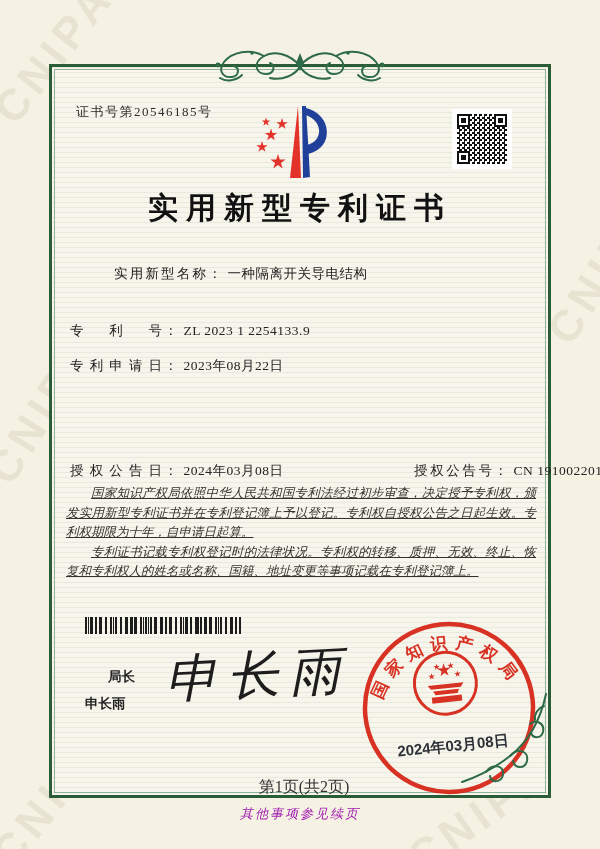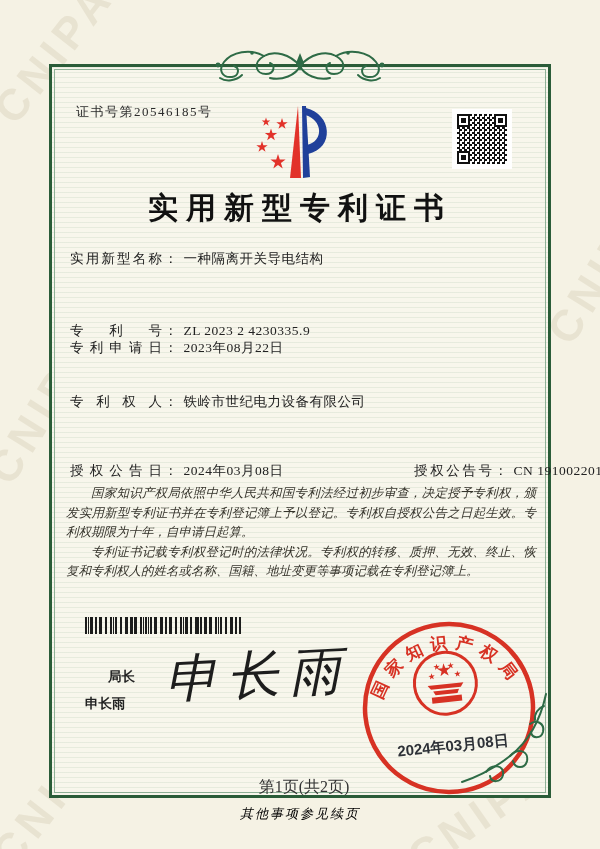--- a/index.html
+++ b/index.html
@@ -69,21 +69,21 @@
   .f-label { display:inline-block; width:92px; text-align:justify; text-align-last:justify; }
   .f-colon { display:inline-block; margin-left:2px; }
   .f-value { margin-left:6px; letter-spacing:0.5px; }
   .grant2 { position:absolute; left:300px; top:0; }
   .grant2 .f-label { width:78px;margin-left:44px; }
 
   
   .paras {
     position:absolute; left:66px; top:484px; width:470px;
     font-size:12.5px; line-height:19.5px; font-style:italic;
-    color:#35332b; text-align:justify;
+    color:#35332b; text-align:justify;text-decoration:underline;
   }
   .paras p { text-indent:2em; }
 
   
   .barcode {
     position:absolute; left:85px; top:617px; width:156px; height:17px;
     background-image:
       repeating-linear-gradient(90deg,#1c1c1c 0 2px,rgba(0,0,0,0) 2px 5px),
       repeating-linear-gradient(90deg,#1c1c1c 0 1px,rgba(0,0,0,0) 1px 7px),
       repeating-linear-gradient(90deg,rgba(0,0,0,0) 0 3px,#1c1c1c 3px 4px,rgba(0,0,0,0) 4px 11px);
@@ -101,21 +101,21 @@
   
   .seal { position:absolute; left:359px; top:618px; transform:rotate(-6deg); opacity:0.95; }
 
   
   .page-no {
     position:absolute; left:4px; top:777px; width:100%;
     text-align:center; font-size:16px; color:#333;
   }
   .cont-note {
     position:absolute; left:0; top:805px; width:100%;
-    text-align:center; font-size:13px; font-style:italic; color:#000000;
+    text-align:center; font-size:13px; font-style:italic; color:#a21caf;
     letter-spacing:2px;
   }
 
   .ornament-top { position:absolute; left:212px; top:44px; z-index:4; }
   .ornament-corner { position:absolute; left:458px; top:692px; z-index:4; }
 </style>
 </head>
 <body>
 
 <span class="wm" style="left:-28px; top:28px;">CNIPA</span>
@@ -173,31 +173,28 @@
 
   <div class="qr">
     <div class="qr-dots"></div>
     <div class="finder f-tl"></div>
     <div class="finder f-tr"></div>
     <div class="finder f-bl"></div>
   </div>
 
   <div class="title">实用新型专利证书</div>
 
-  <div class="field" style="top:250px;">
+  <div class="field" style="top:265px;margin-left:44px;">
     <span class="f-label">实用新型名称</span><span class="f-colon">：</span><span class="f-value">一种隔离开关导电结构</span>
   </div>
   <div class="field" style="top:322px;">
-    <span class="f-label">专利号</span><span class="f-colon">：</span><span class="f-value">ZL 2023 2 4230335.9</span>
-  </div>
-  <div class="field" style="top:339px;">
+    <span class="f-label">专利号</span><span class="f-colon">：</span><span class="f-value">ZL 2023 1 2254133.9</span>
+  </div>
+  <div class="field" style="top:357px;">
     <span class="f-label">专利申请日</span><span class="f-colon">：</span><span class="f-value">2023年08月22日</span>
-  </div>
-  <div class="field" style="top:393px;">
-    <span class="f-label">专利权人</span><span class="f-colon">：</span><span class="f-value">铁岭市世纪电力设备有限公司</span>
   </div>
   <div class="field" style="top:462px; width:470px;">
     <span class="f-label">授权公告日</span><span class="f-colon">：</span><span class="f-value">2024年03月08日</span>
     <span class="grant2">
       <span class="f-label">授权公告号</span><span class="f-colon">：</span><span class="f-value">CN 191002201 U</span>
     </span>
   </div>
 
   <div class="paras">
     <p>国家知识产权局依照中华人民共和国专利法经过初步审查，决定授予专利权，颁发实用新型专利证书并在专利登记簿上予以登记。专利权自授权公告之日起生效。专利权期限为十年，自申请日起算。</p>

